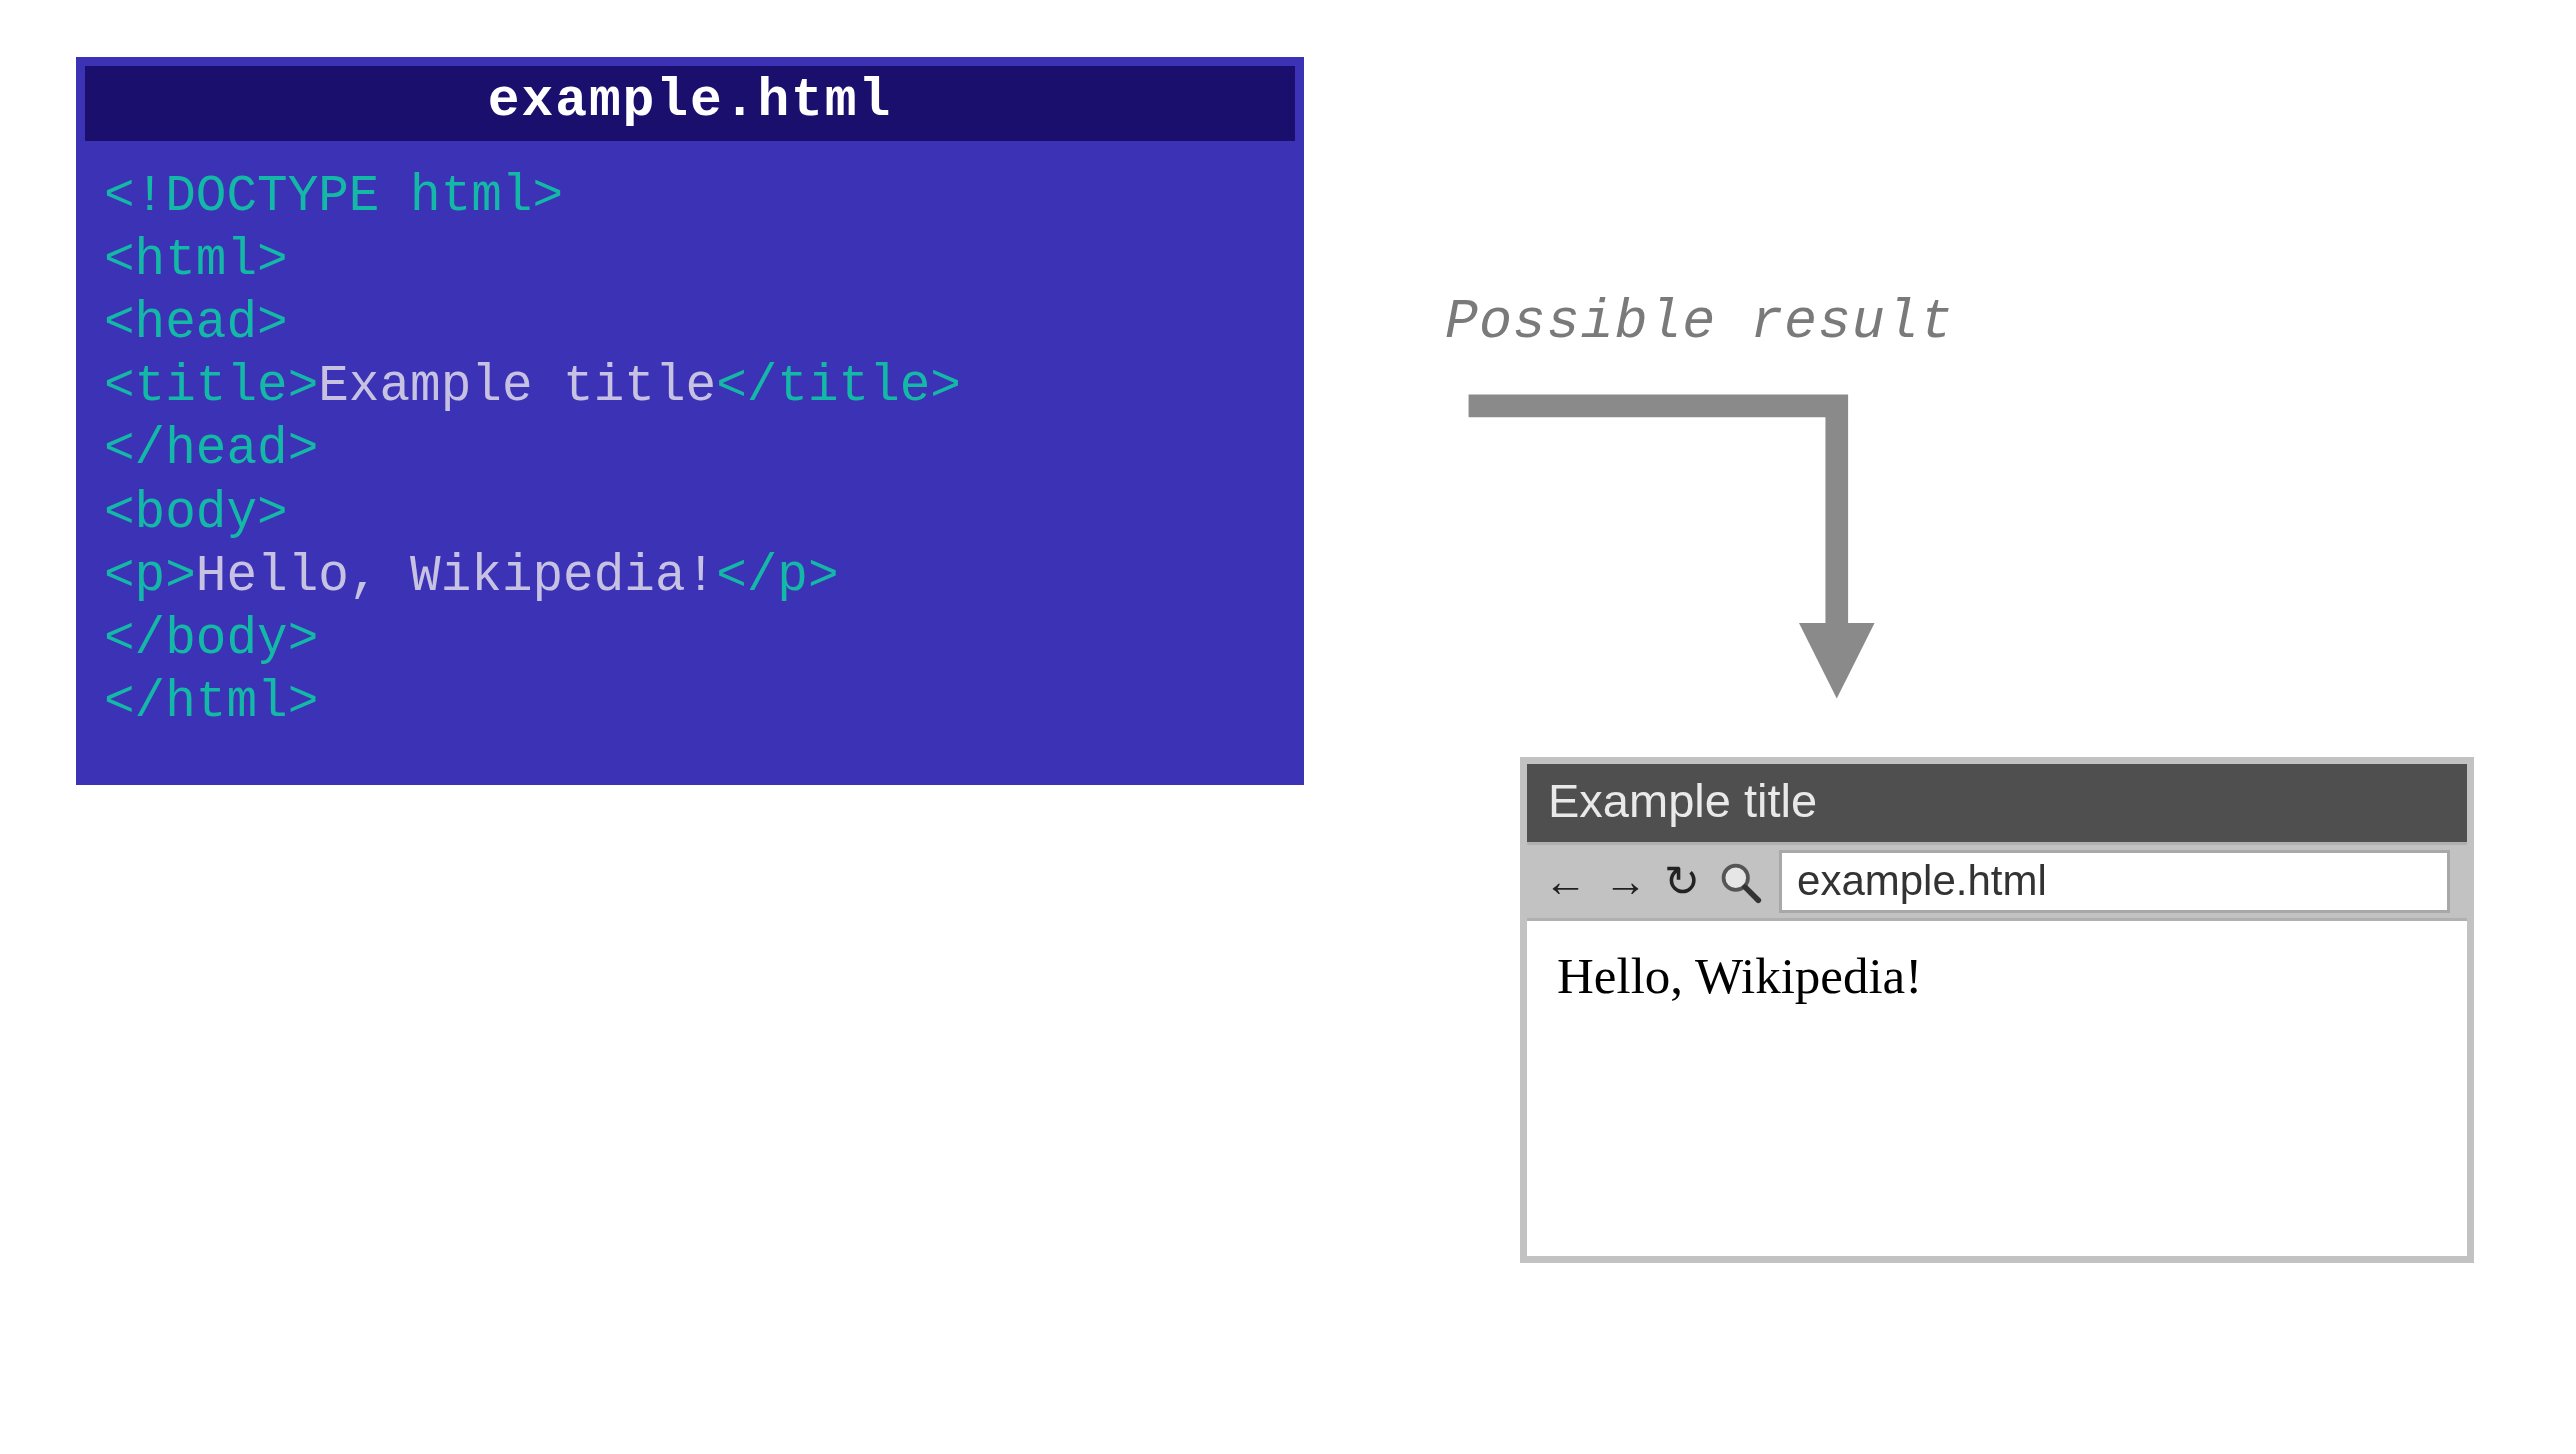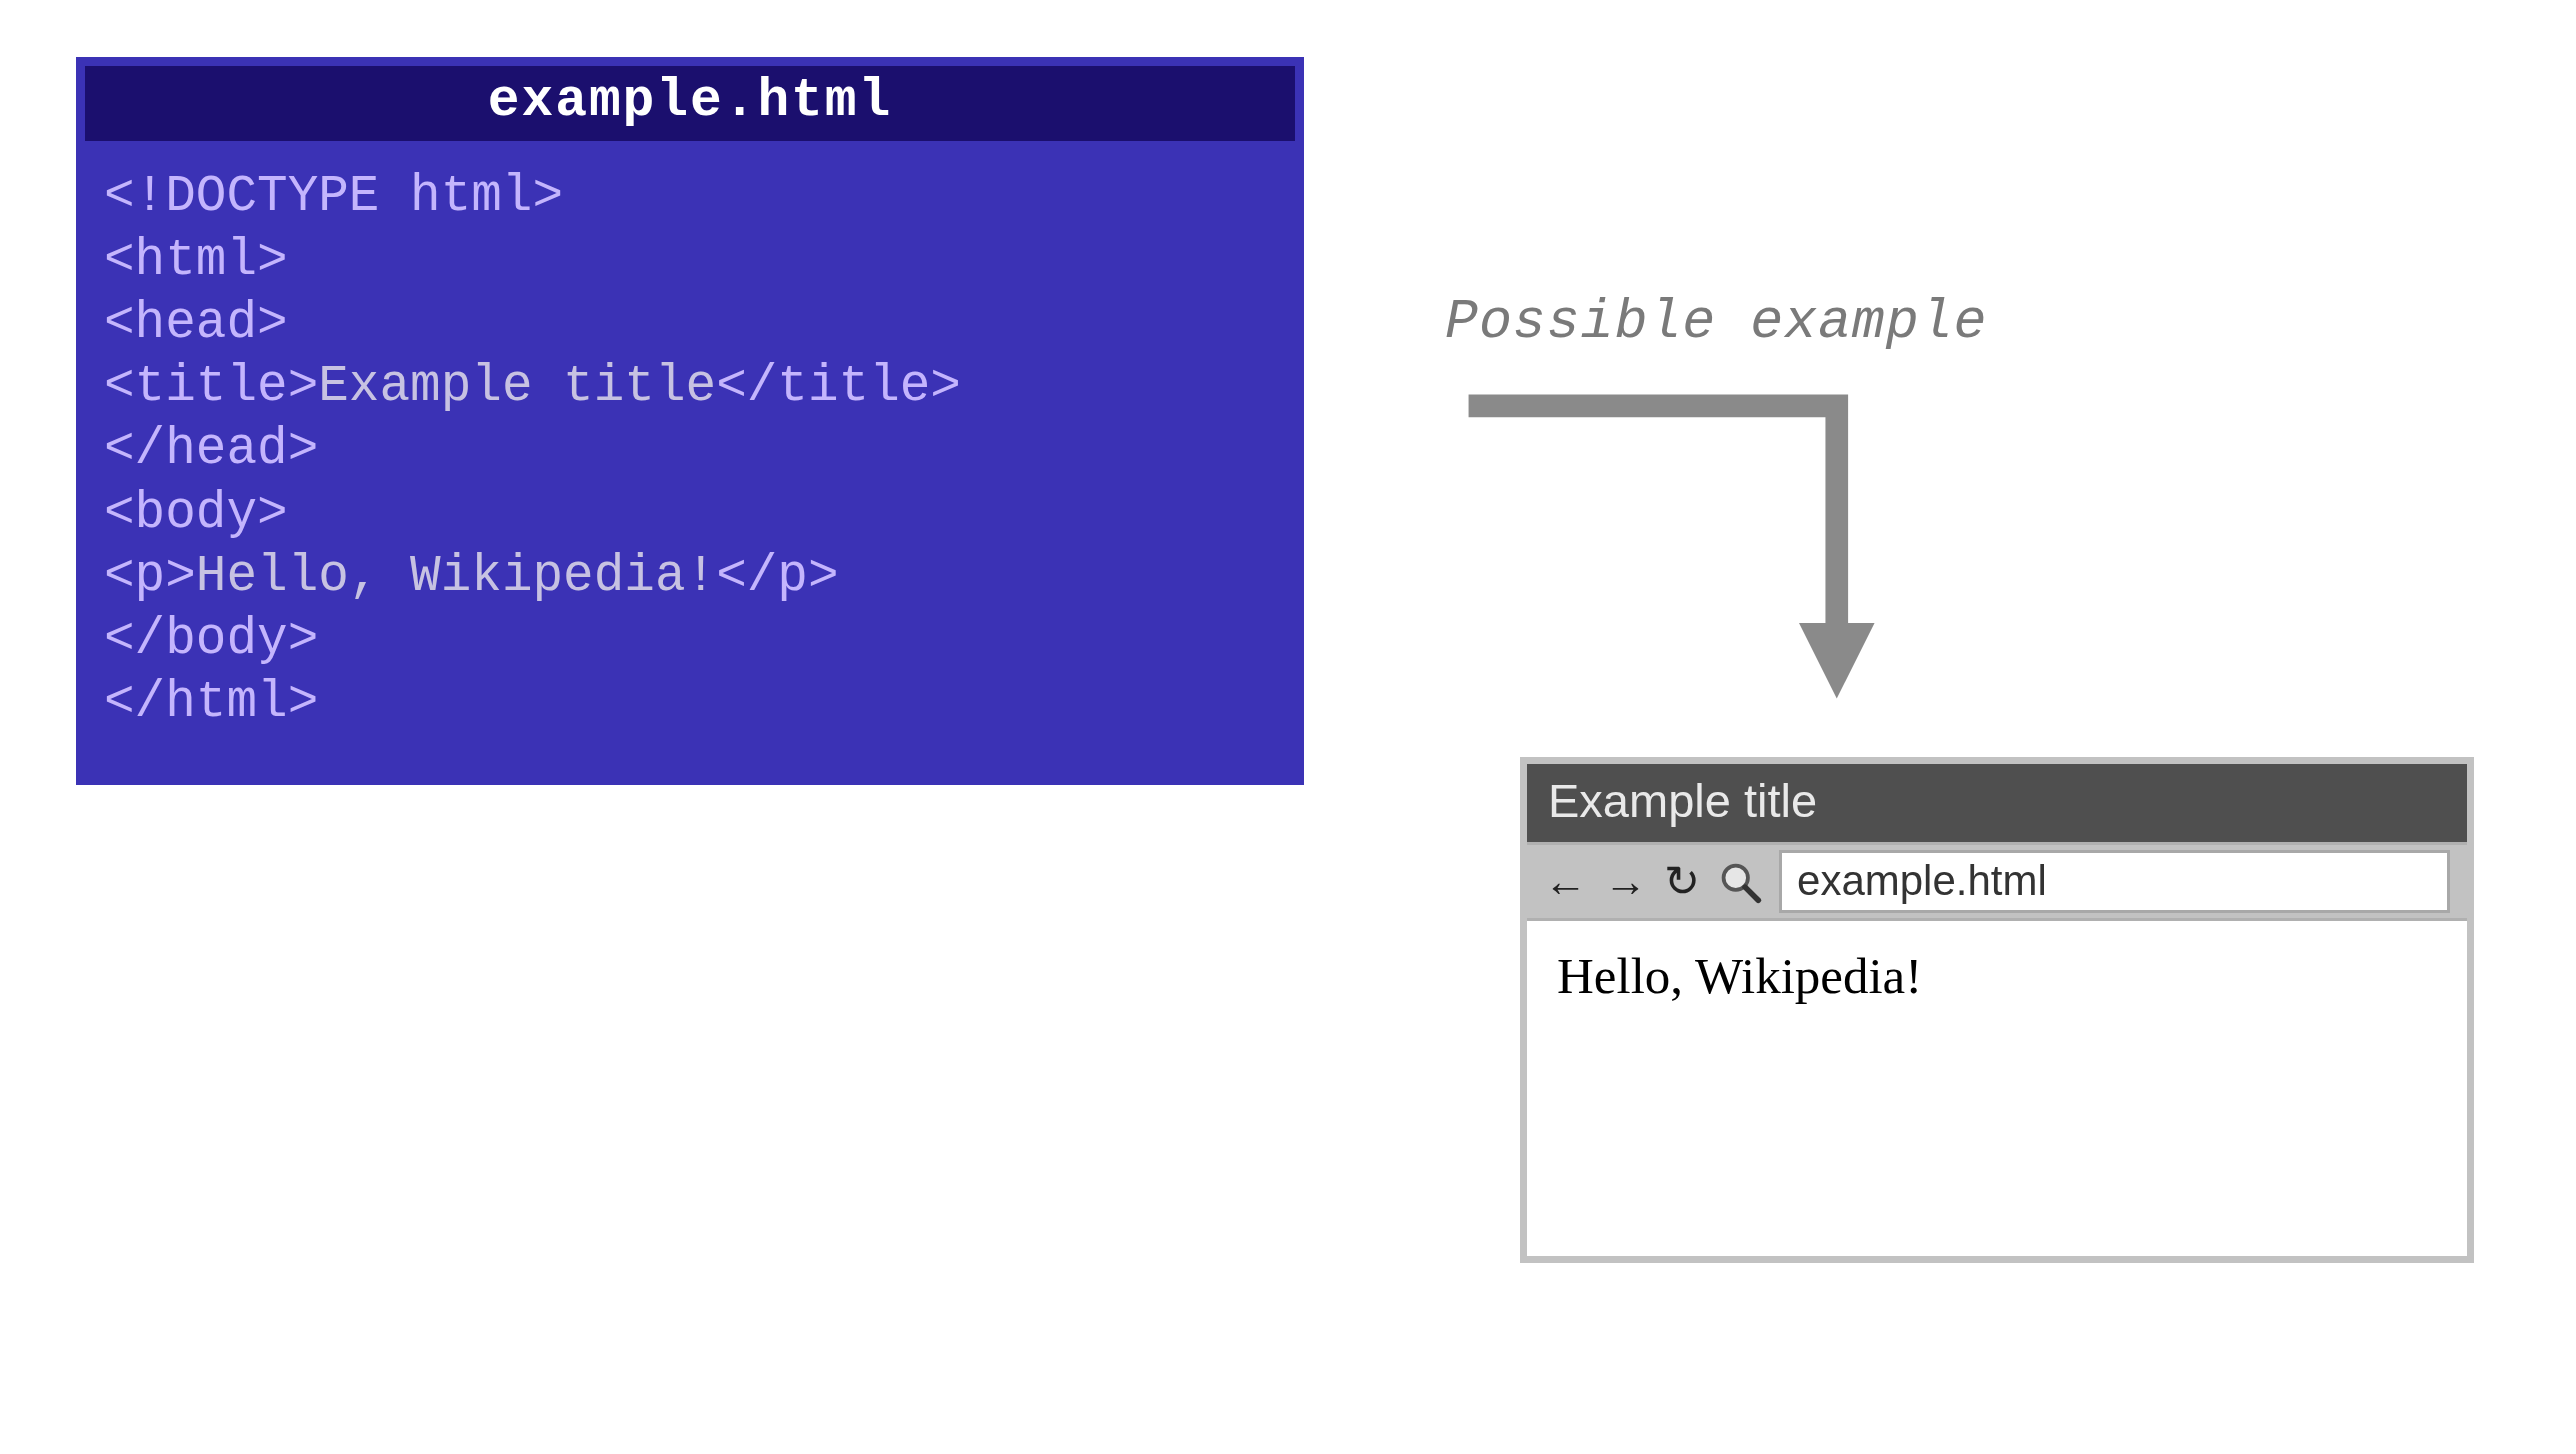--- a/index.html
+++ b/index.html
@@ -32,21 +32,21 @@
     margin: 3.8px 3.8px 0 3.8px;
     letter-spacing: 1.9px;
   }
   .code-body {
     padding: 24.6px 23px 45px 23px;
     color: #c7c2e2;
     font-size: 51px;
     line-height: 1.24;
     white-space: pre;
   }
-  .tag-color   { color: #c4b5fd; }  
+  .tag-color   { color: #14b8a6; }  
   .text-color  { color: #c7c2e2; }  
 
   
   .caption {
     position: absolute;
     left: 1445px;
     top: 291px;
     color: #7a7a7a;
     font-style: italic;
     font-size: 55px;
@@ -139,21 +139,21 @@
 <span class="tag-color">&lt;html&gt;</span>
 <span class="tag-color">&lt;head&gt;</span>
 <span class="tag-color">&lt;title&gt;</span><span class="text-color">Example title</span><span class="tag-color">&lt;/title&gt;</span>
 <span class="tag-color">&lt;/head&gt;</span>
 <span class="tag-color">&lt;body&gt;</span>
 <span class="tag-color">&lt;p&gt;</span><span class="text-color">Hello, Wikipedia!</span><span class="tag-color">&lt;/p&gt;</span>
 <span class="tag-color">&lt;/body&gt;</span>
 <span class="tag-color">&lt;/html&gt;</span></div>
 </div>
 
-<div class="caption">Possible example</div>
+<div class="caption">Possible result</div>
 
 <svg class="arrow-svg" viewBox="0 0 470 340">
   <polyline points="10,20 400,20 400,260"></polyline>
   <polygon points="360,250 440,250 400,330"></polygon>
 </svg>
 
 <div class="browser">
   <div class="browser-title">Example title</div>
   <div class="browser-toolbar">
     <span class="tb-icon">←</span>

